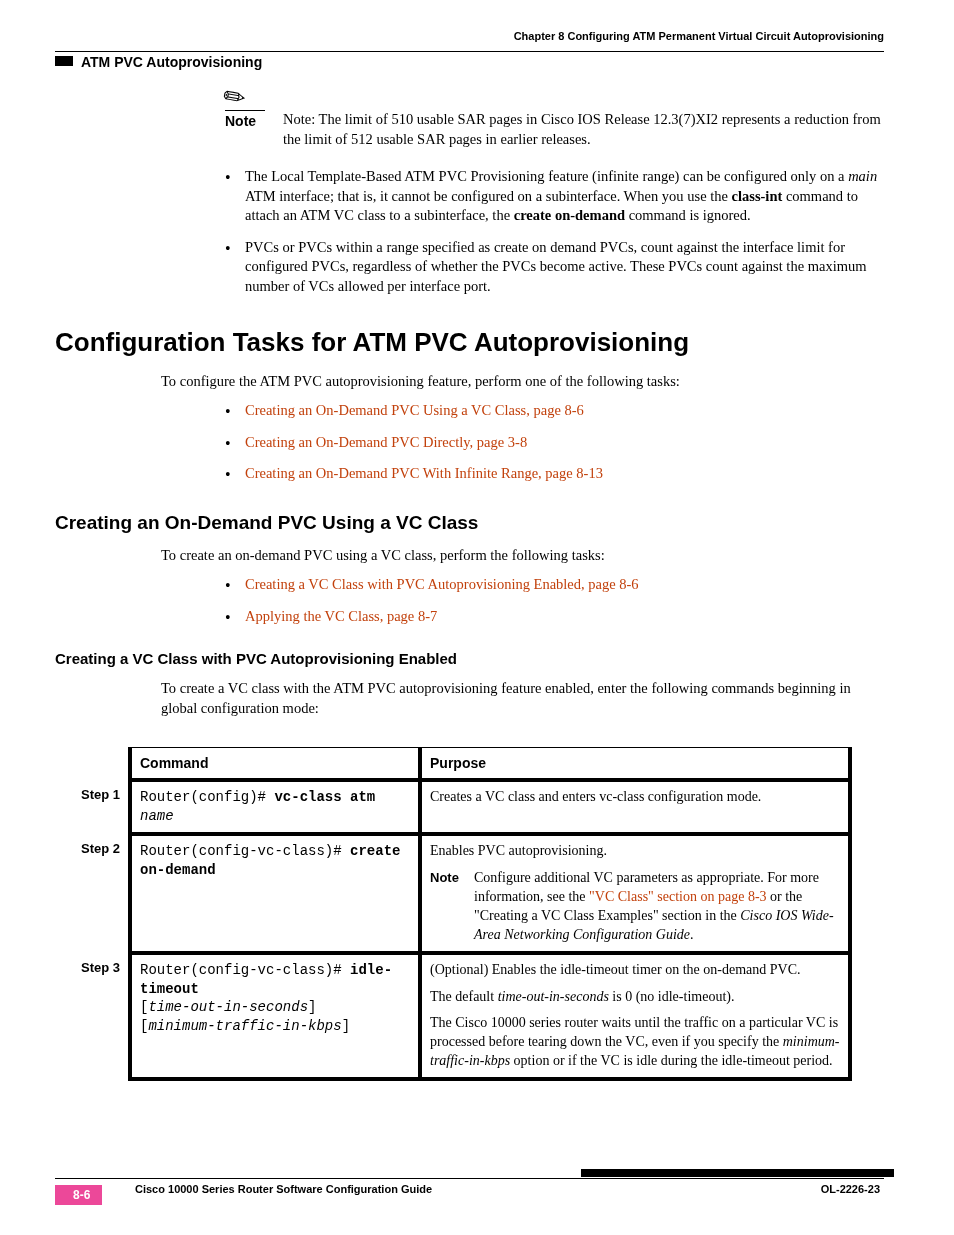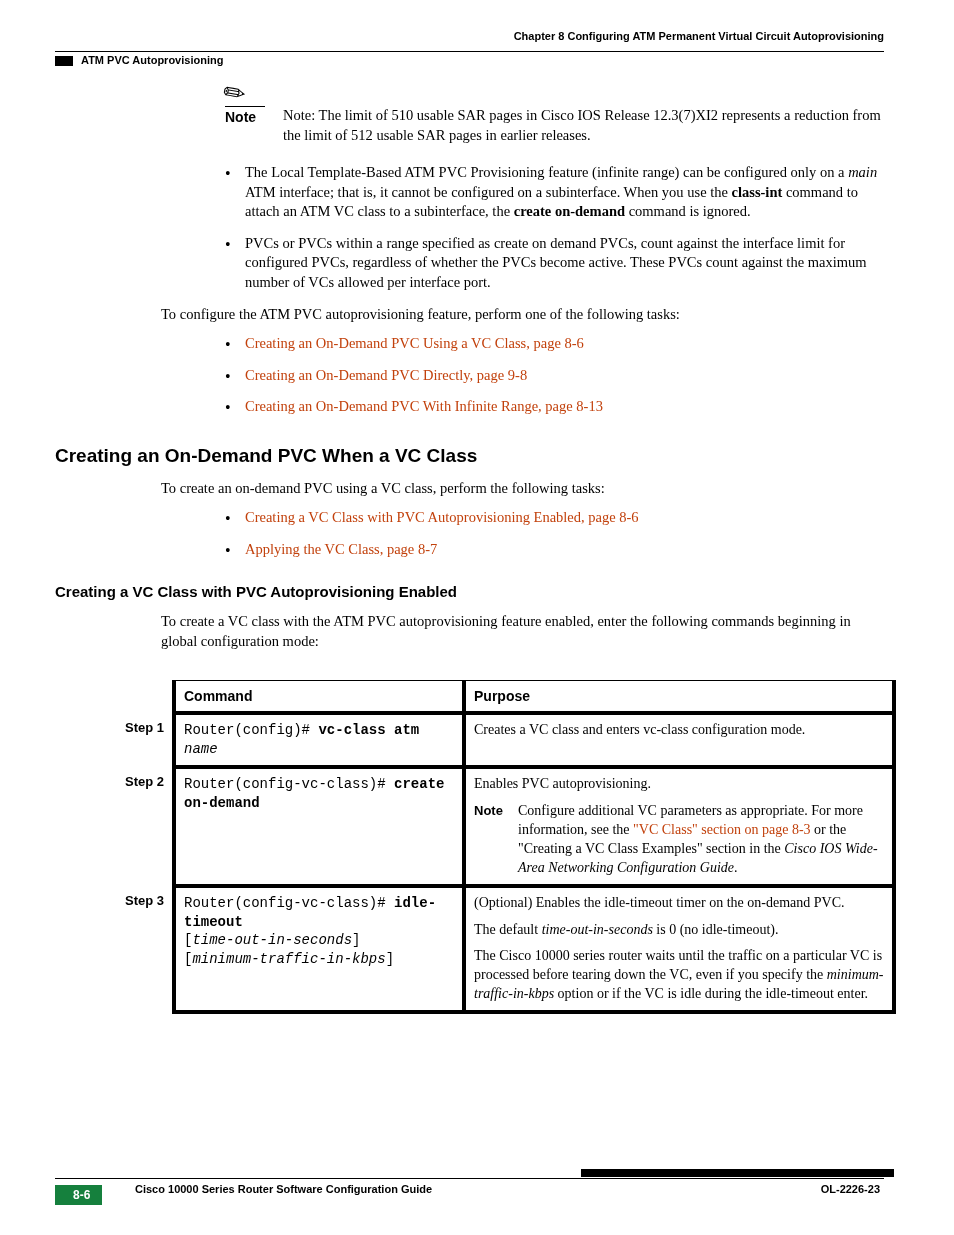--- a/index.html
+++ b/index.html
@@ -25,21 +25,21 @@
     font-size: 11px;
     font-weight: bold;
   }
   .rh-top {
     text-align: right;
     border-bottom: 1px solid #000;
     padding-bottom: 9px;
   }
   .rh-sub {
     text-align: left;
-    font-size: 11px;
+    font-size: 14px;
     margin-top: 2px;
     margin-bottom: 30px;
     padding-left: 26px;
     position: relative;
   }
   .rh-sub::before {
     content: "";
     position: absolute;
     left: 0;
     top: 2px;
@@ -112,21 +112,21 @@
   }
   p.intro {
     margin: 6px 0 6px 106px;
     line-height: 1.35;
   }
   a.xref { color: #c2410c; text-decoration: none; }
 
   table.cmd {
     border-collapse: collapse;
     width: calc(100% - 55px);
-    margin-left: 67px;
+    margin-left: 23px;
     margin-top: 28px;
     table-layout: fixed;
   }
   table.cmd th, table.cmd td {
     border: 4px solid #000000;
     padding: 6px 8px;
     vertical-align: top;
     text-align: left;
     font-size: 14px;
     line-height: 1.35;
@@ -189,21 +189,21 @@
     right:-10px;
     top:-10px;
     width:8px;
     height:8px;
     background:#000;
   }
   .page-badge {
     position: absolute;
     left: 0;
     bottom: -10px;
-    background: #15803d;
+    background: #ec4899;
     color: #fff;
     font-family: Arial, Helvetica, sans-serif;
     font-weight: bold;
     font-size: 12px;
     padding: 3px 12px 3px 18px;
   }
   .footer-accent {
     position: absolute;
     right: -2px;
     top: -9px;
@@ -228,28 +228,29 @@
     </div>
   </div>
 
   <ul class="bullets">
     <li>
       <span>The Local Template-Based ATM PVC Provisioning feature (infinite range) can be configured only on a </span><span class="italic">main</span><span> ATM interface; that is, it cannot be configured on a subinterface. When you use the </span><span class="bold">class-int</span><span> command to attach an ATM VC class to a subinterface, the </span><span class="bold">create on-demand</span><span> command is ignored.</span>
     </li>
     <li>PVCs or PVCs within a range specified as create on demand PVCs, count against the interface limit for configured PVCs, regardless of whether the PVCs become active. These PVCs count against the maximum number of VCs allowed per interface port.</li>
   </ul>
 
+  <h2 class="section">Configuration Tasks for ATM PVC Autoprovisioning</h2>
   <p class="intro">To configure the ATM PVC autoprovisioning feature, perform one of the following tasks:</p>
   <ul class="bullets">
     <li><a class="xref">Creating an On-Demand PVC Using a VC Class, page 8-6</a></li>
-    <li><a class="xref">Creating an On-Demand PVC Directly, page 9-8</a></li>
+    <li><a class="xref">Creating an On-Demand PVC Directly, page 3-8</a></li>
     <li><a class="xref">Creating an On-Demand PVC With Infinite Range, page 8-13</a></li>
   </ul>
 
-  <h3 class="section">Creating an On-Demand PVC When a VC Class</h3>
+  <h3 class="section">Creating an On-Demand PVC Using a VC Class</h3>
   <p class="intro">To create an on-demand PVC using a VC class, perform the following tasks:</p>
   <ul class="bullets">
     <li><a class="xref">Creating a VC Class with PVC Autoprovisioning Enabled, page 8-6</a></li>
     <li><a class="xref">Applying the VC Class, page 8-7</a></li>
   </ul>
 
   <h4 class="section">Creating a VC Class with PVC Autoprovisioning Enabled</h4>
   <p class="intro">To create a VC class with the ATM PVC autoprovisioning feature enabled, enter the following commands beginning in global configuration mode:</p>
 
   <table class="cmd">
@@ -289,21 +290,21 @@
     <tr>
       <td class="stepcol">Step 3</td>
       <td class="mono">
         <span>Router(config-vc-class)# </span><span class="bold">idle-timeout</span><br>
         <span>[</span><span class="italic">time-out-in-seconds</span><span>]</span><br>
         <span>[</span><span class="italic">minimum-traffic-in-kbps</span><span>]</span>
       </td>
       <td class="purpose">
         <p>(Optional) Enables the idle-timeout timer on the on-demand PVC.</p>
         <p><span>The default </span><span class="italic">time-out-in-seconds</span><span> is 0 (no idle-timeout).</span></p>
-        <p><span>The Cisco 10000 series router waits until the traffic on a particular VC is processed before tearing down the VC, even if you specify the </span><span class="italic">minimum-traffic-in-kbps</span><span> option or if the VC is idle during the idle-timeout enter.</span></p>
+        <p><span>The Cisco 10000 series router waits until the traffic on a particular VC is processed before tearing down the VC, even if you specify the </span><span class="italic">minimum-traffic-in-kbps</span><span> option or if the VC is idle during the idle-timeout period.</span></p>
       </td>
     </tr>
   </tbody>
     </table>
 
   <div class="footer">
     <div class="footer-accent"></div>
     <div class="footer-line">
       <span class="footer-title">Cisco 10000 Series Router Software Configuration Guide</span>
       <span class="footer-right">OL-2226-23</span>

